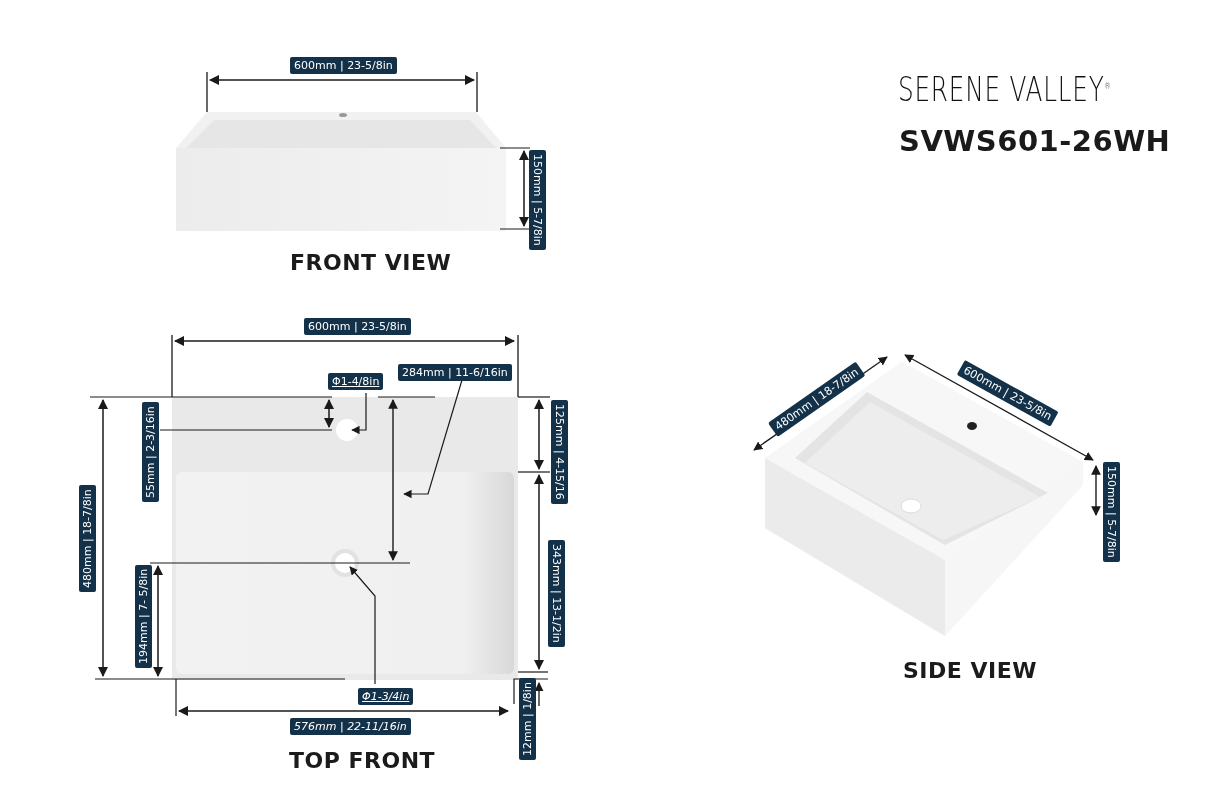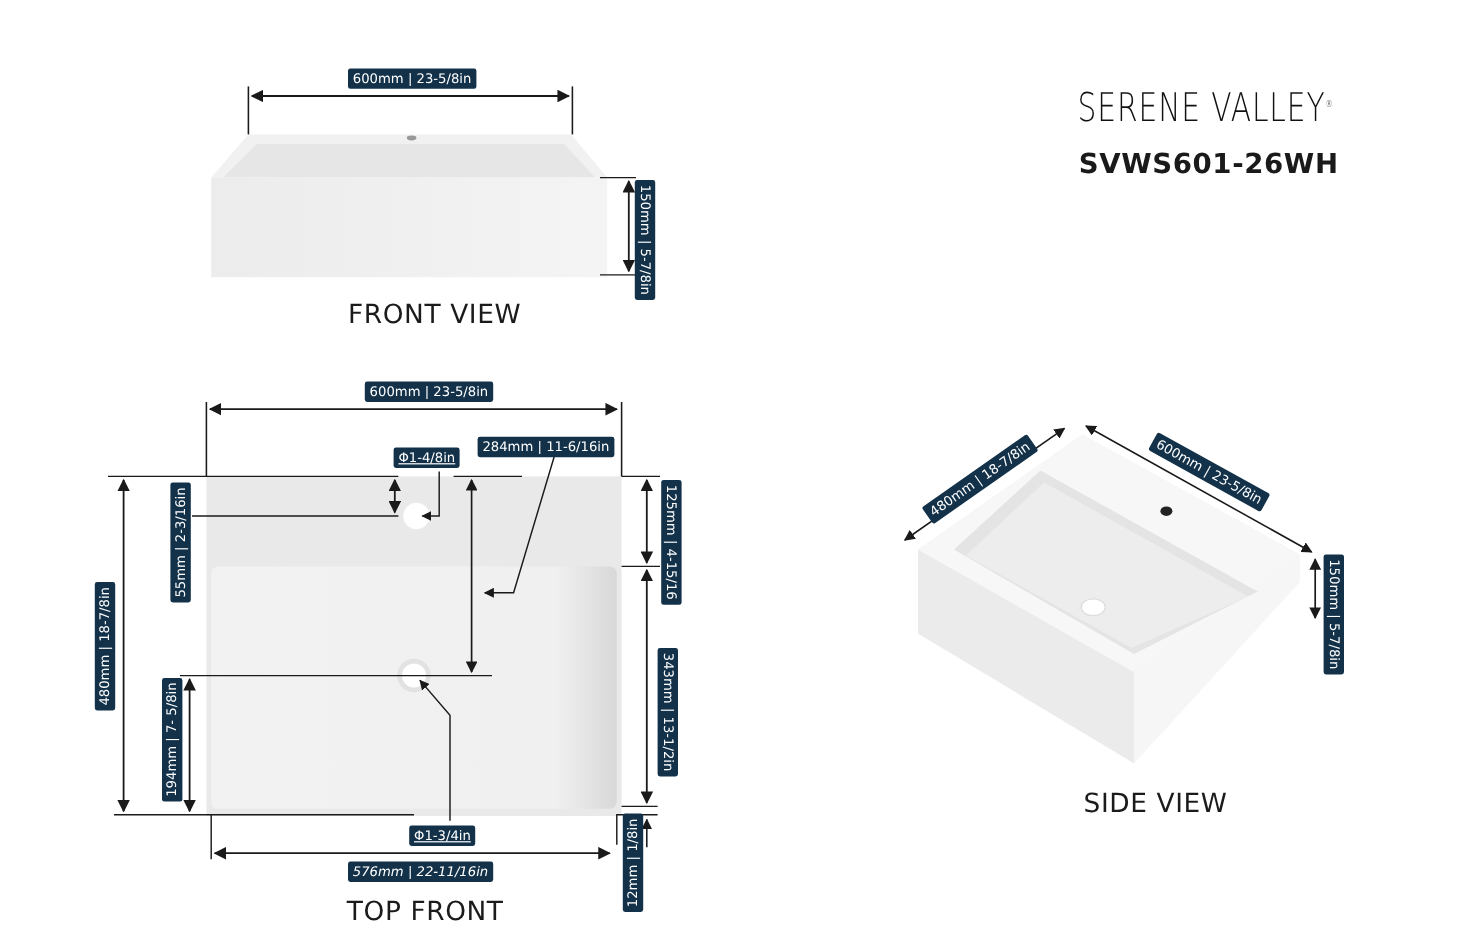--- a/index.html
+++ b/index.html
@@ -1,22 +1,22 @@
 <!DOCTYPE html>
 <html><head>
 <meta charset="utf-8">
 <style>
   html,body{margin:0;padding:0;background:#ffffff;}
   body{width:1214px;height:793px;position:relative;overflow:hidden;font-family:"Liberation Sans",sans-serif;}
   .tag{position:absolute;background:#13324a;color:#ffffff;font-family:"DejaVu Sans",sans-serif;font-size:11px;line-height:15px;padding:1px 4px;white-space:nowrap;border-radius:2px;}
   .tag.u{text-decoration:underline;}
   .vtag{position:absolute;background:#13324a;color:#ffffff;font-family:"DejaVu Sans",sans-serif;font-size:11px;line-height:15px;padding:1px 4px;white-space:nowrap;border-radius:2px;transform-origin:0 0;}
-  .title{position:absolute;font-family:"DejaVu Sans",sans-serif;font-weight:normal;font-size:22px;color:#1b1b1b;letter-spacing:0.5px;text-align:right;}
+  .title{position:absolute;font-family:"DejaVu Sans",sans-serif;font-weight:bold;font-size:22px;color:#1b1b1b;letter-spacing:0.5px;text-align:right;}
   .brand{position:absolute;left:898px;top:70px;font-family:"DejaVu Sans",sans-serif;font-size:33px;font-weight:300;color:#111;letter-spacing:1px;transform:scaleX(0.75);transform-origin:0 0;}
-  .model{position:absolute;left:899px;top:124px;font-family:"DejaVu Sans",sans-serif;font-weight:bold;font-size:23px;color:#1a1a1a;letter-spacing:0.5px;}
+  .model{position:absolute;left:899px;top:124px;font-family:"DejaVu Sans",sans-serif;font-weight:bold;font-size:29px;color:#1a1a1a;letter-spacing:0.5px;}
   svg{position:absolute;left:0;top:0;}
 </style>
 </head>
 <body>
 
 <svg width="1214" height="793" viewBox="0 0 1214 793">
   <defs>
     <marker id="ah" viewBox="0 0 10 10" refX="9" refY="5" markerWidth="7" markerHeight="7" orient="auto-start-reverse">
       <path d="M0,0 L10,5 L0,10 z" fill="#1a1a1a"></path>
     </marker>
@@ -108,21 +108,21 @@
 <div class="title" style="left:290px;top:250px;">FRONT VIEW</div>
 
 <div class="tag" style="left:304px;top:318px;">600mm | 23-5/8in</div>
 <div class="tag u" style="left:328px;top:373px;">Φ1-4/8in</div>
 <div class="tag" style="left:398px;top:364px;">284mm | 11-6/16in</div>
 <div class="vtag" style="left:142px;top:502px;transform:rotate(-90deg);">55mm | 2-3/16in</div>
 <div class="vtag" style="left:568px;top:400px;transform:rotate(90deg);">125mm | 4-15/16</div>
 <div class="vtag" style="left:79px;top:592px;transform:rotate(-90deg);">480mm | 18-7/8in</div>
 <div class="vtag" style="left:565px;top:540px;transform:rotate(90deg);">343mm | 13-1/2in</div>
 <div class="vtag" style="left:135px;top:668px;transform:rotate(-90deg);">194mm | 7- 5/8in</div>
-<div class="tag u" style="left:341px;top:688px;">Φ1-3/4in</div>
+<div class="tag u" style="left:358px;top:688px;font-style:italic;">Φ1-3/4in</div>
 <div class="tag" style="left:290px;top:718px;font-style:italic;">576mm | 22-11/16in</div>
 <div class="vtag" style="left:519px;top:760px;transform:rotate(-90deg);">12mm | 1/8in</div>
 <div class="title" style="left:289px;top:748px;">TOP FRONT</div>
 
 <div class="vtag" style="left:768px;top:423px;transform:rotate(-35deg);">480mm | 18-7/8in</div>
 <div class="vtag" style="left:965px;top:360px;transform:rotate(29deg);">600mm | 23-5/8in</div>
 <div class="vtag" style="left:1120px;top:462px;transform:rotate(90deg);">150mm | 5-7/8in</div>
 <div class="title" style="left:903px;top:658px;">SIDE VIEW</div>
 
 </body></html>

